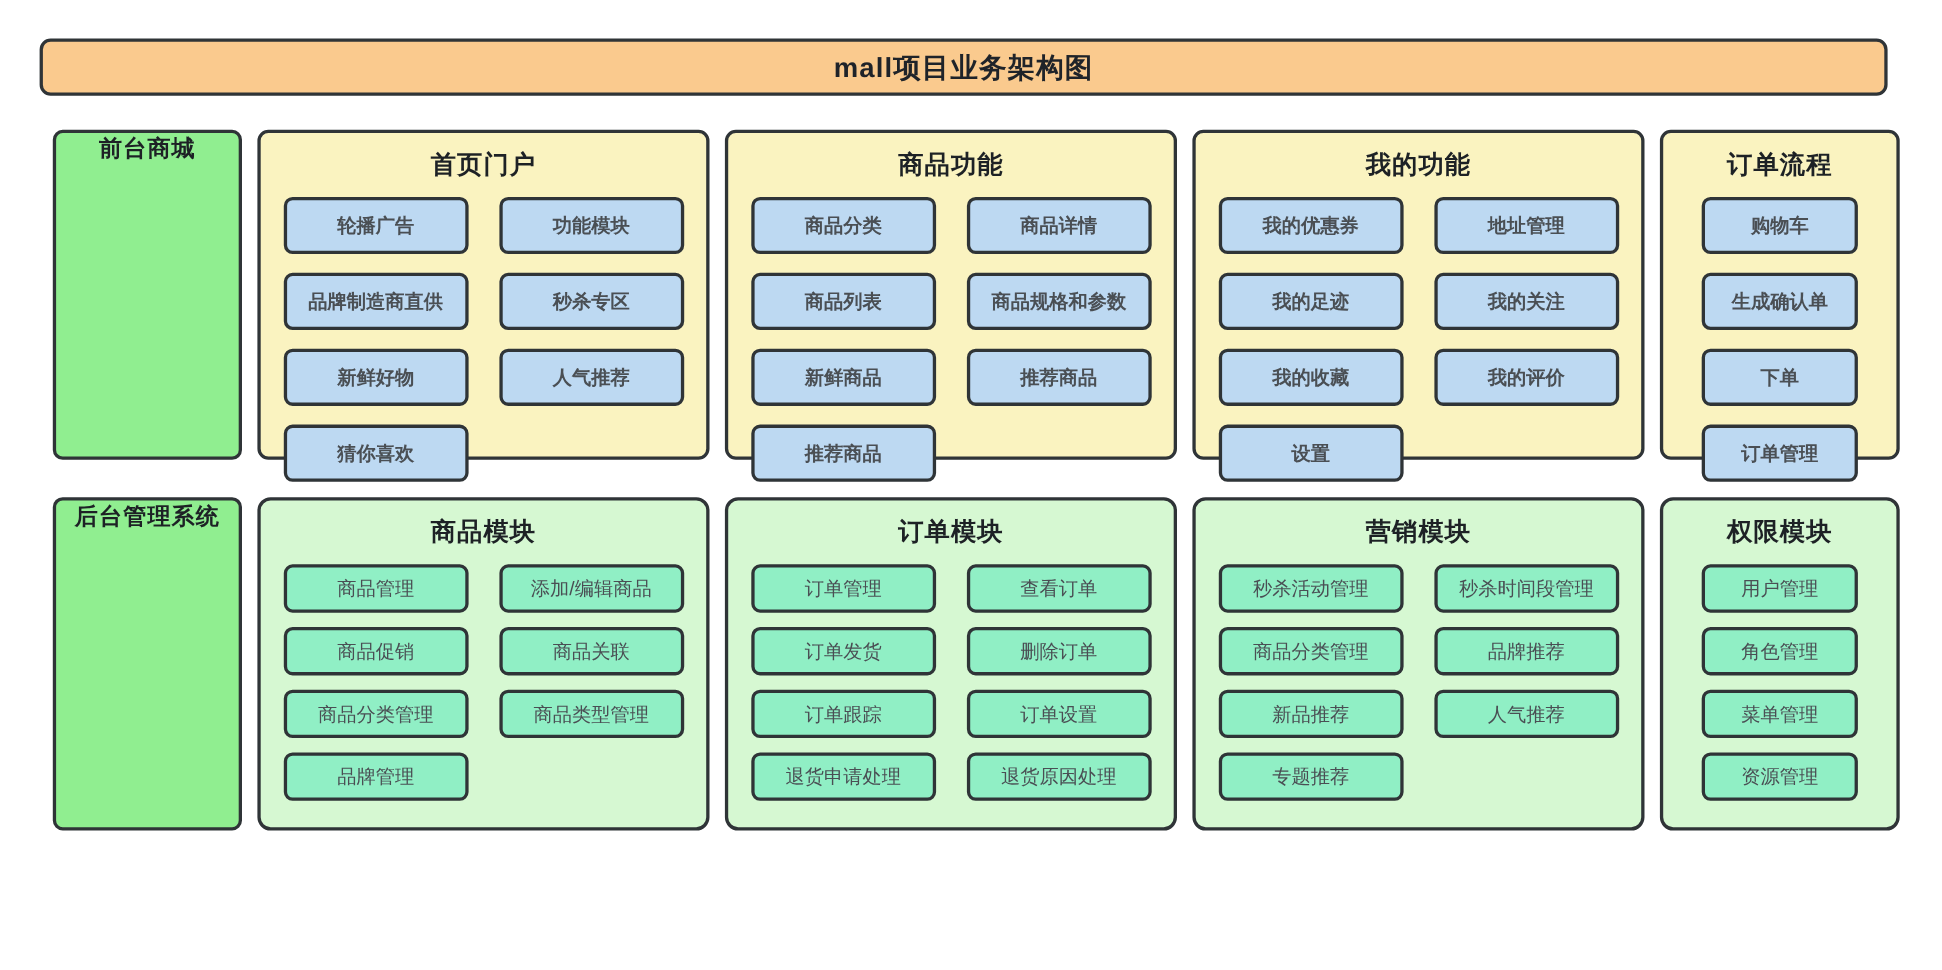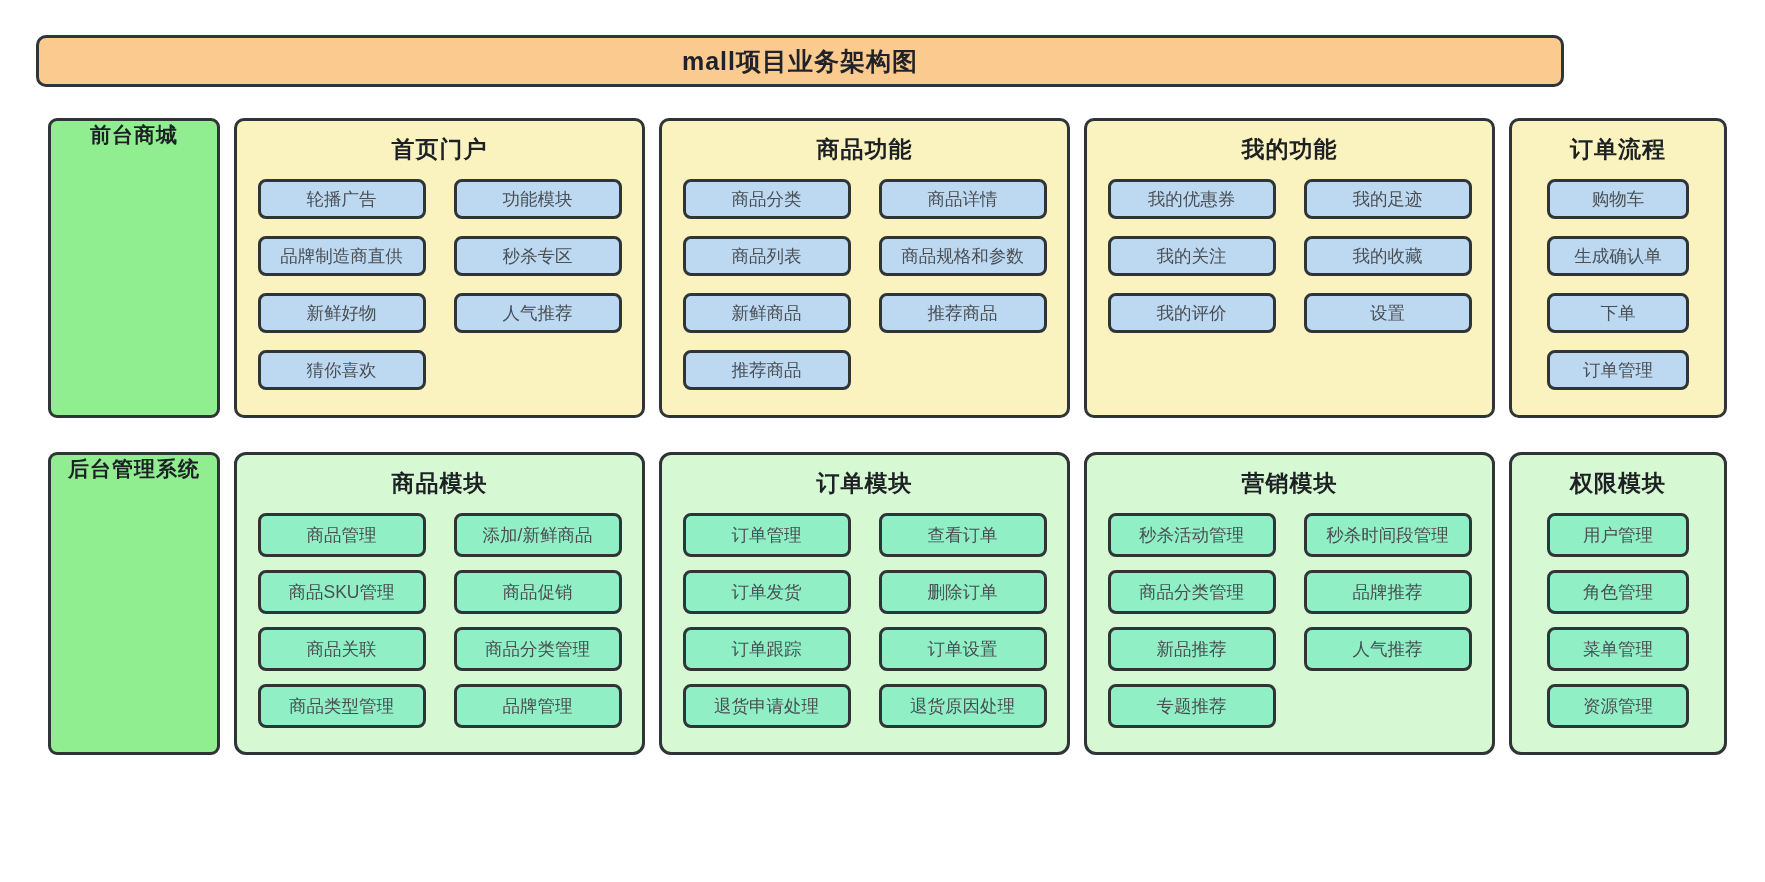--- a/index.html
+++ b/index.html
@@ -15,21 +15,21 @@
   }
   html,body{margin:0;padding:0;background:#ffffff;}
   .canvas{
     position:relative;
     width:1765px;height:882px;
     background:#ffffff;
     font-family:"Liberation Sans","DejaVu Sans",sans-serif;
     overflow:hidden;
   }
   .title-bar{
-    position:absolute;left:36px;top:35px;width:1528px;height:52px;
+    position:absolute;left:36px;top:35px;width:1680px;height:52px;
     background:var(--title_bg);
     border:3px solid var(--border);
     border-radius:10px;
     display:flex;align-items:center;justify-content:center;
     box-sizing:border-box;
   }
   .title-bar span{
     font-size:25px;font-weight:bold;color:var(--title_text);
     letter-spacing:1px;
   }
@@ -77,21 +77,21 @@
   .grid.cols1{grid-template-columns:142px;}
   .btn{
     border:3px solid var(--border);
     border-radius:8px;
     display:flex;align-items:center;justify-content:center;
     box-sizing:border-box;
     font-size:17.5px;color:var(--button_text);
     white-space:nowrap;
     padding:0 4px;
   }
-  .row-1 .btn{background:var(--frontend_button_bg);height:40px;}
+  .row-1 .btn{background:var(--frontend_button_bg);height:52px;font-weight:bold;}
   .row-2 .btn{background:var(--backend_button_bg);height:44px;}
 </style>
 </head>
 <body>
 
 <div class="canvas">
 
   <div class="title-bar">
     <span>mall项目业务架构图</span>
   </div>
@@ -124,20 +124,21 @@
         <div class="btn">新鲜商品</div>
         <div class="btn">推荐商品</div>
         <div class="btn">推荐商品</div>
       </div>
     </section>
 
     <section class="panel">
       <h2 class="panel-title">我的功能</h2>
       <div class="grid cols2">
         <div class="btn">我的优惠券</div>
+        <div class="btn">地址管理</div>
         <div class="btn">我的足迹</div>
         <div class="btn">我的关注</div>
         <div class="btn">我的收藏</div>
         <div class="btn">我的评价</div>
         <div class="btn">设置</div>
       </div>
     </section>
 
     <section class="panel narrow">
       <h2 class="panel-title">订单流程</h2>
@@ -152,22 +153,21 @@
 
   <div class="row row-2">
     <div class="side-label">
       <span>后台管理系统</span>
     </div>
 
     <section class="panel">
       <h2 class="panel-title">商品模块</h2>
       <div class="grid cols2">
         <div class="btn">商品管理</div>
-        <div class="btn">添加/新鲜商品</div>
-        <div class="btn">商品SKU管理</div>
+        <div class="btn">添加/编辑商品</div>
         <div class="btn">商品促销</div>
         <div class="btn">商品关联</div>
         <div class="btn">商品分类管理</div>
         <div class="btn">商品类型管理</div>
         <div class="btn">品牌管理</div>
       </div>
     </section>
 
     <section class="panel">
       <h2 class="panel-title">订单模块</h2>

